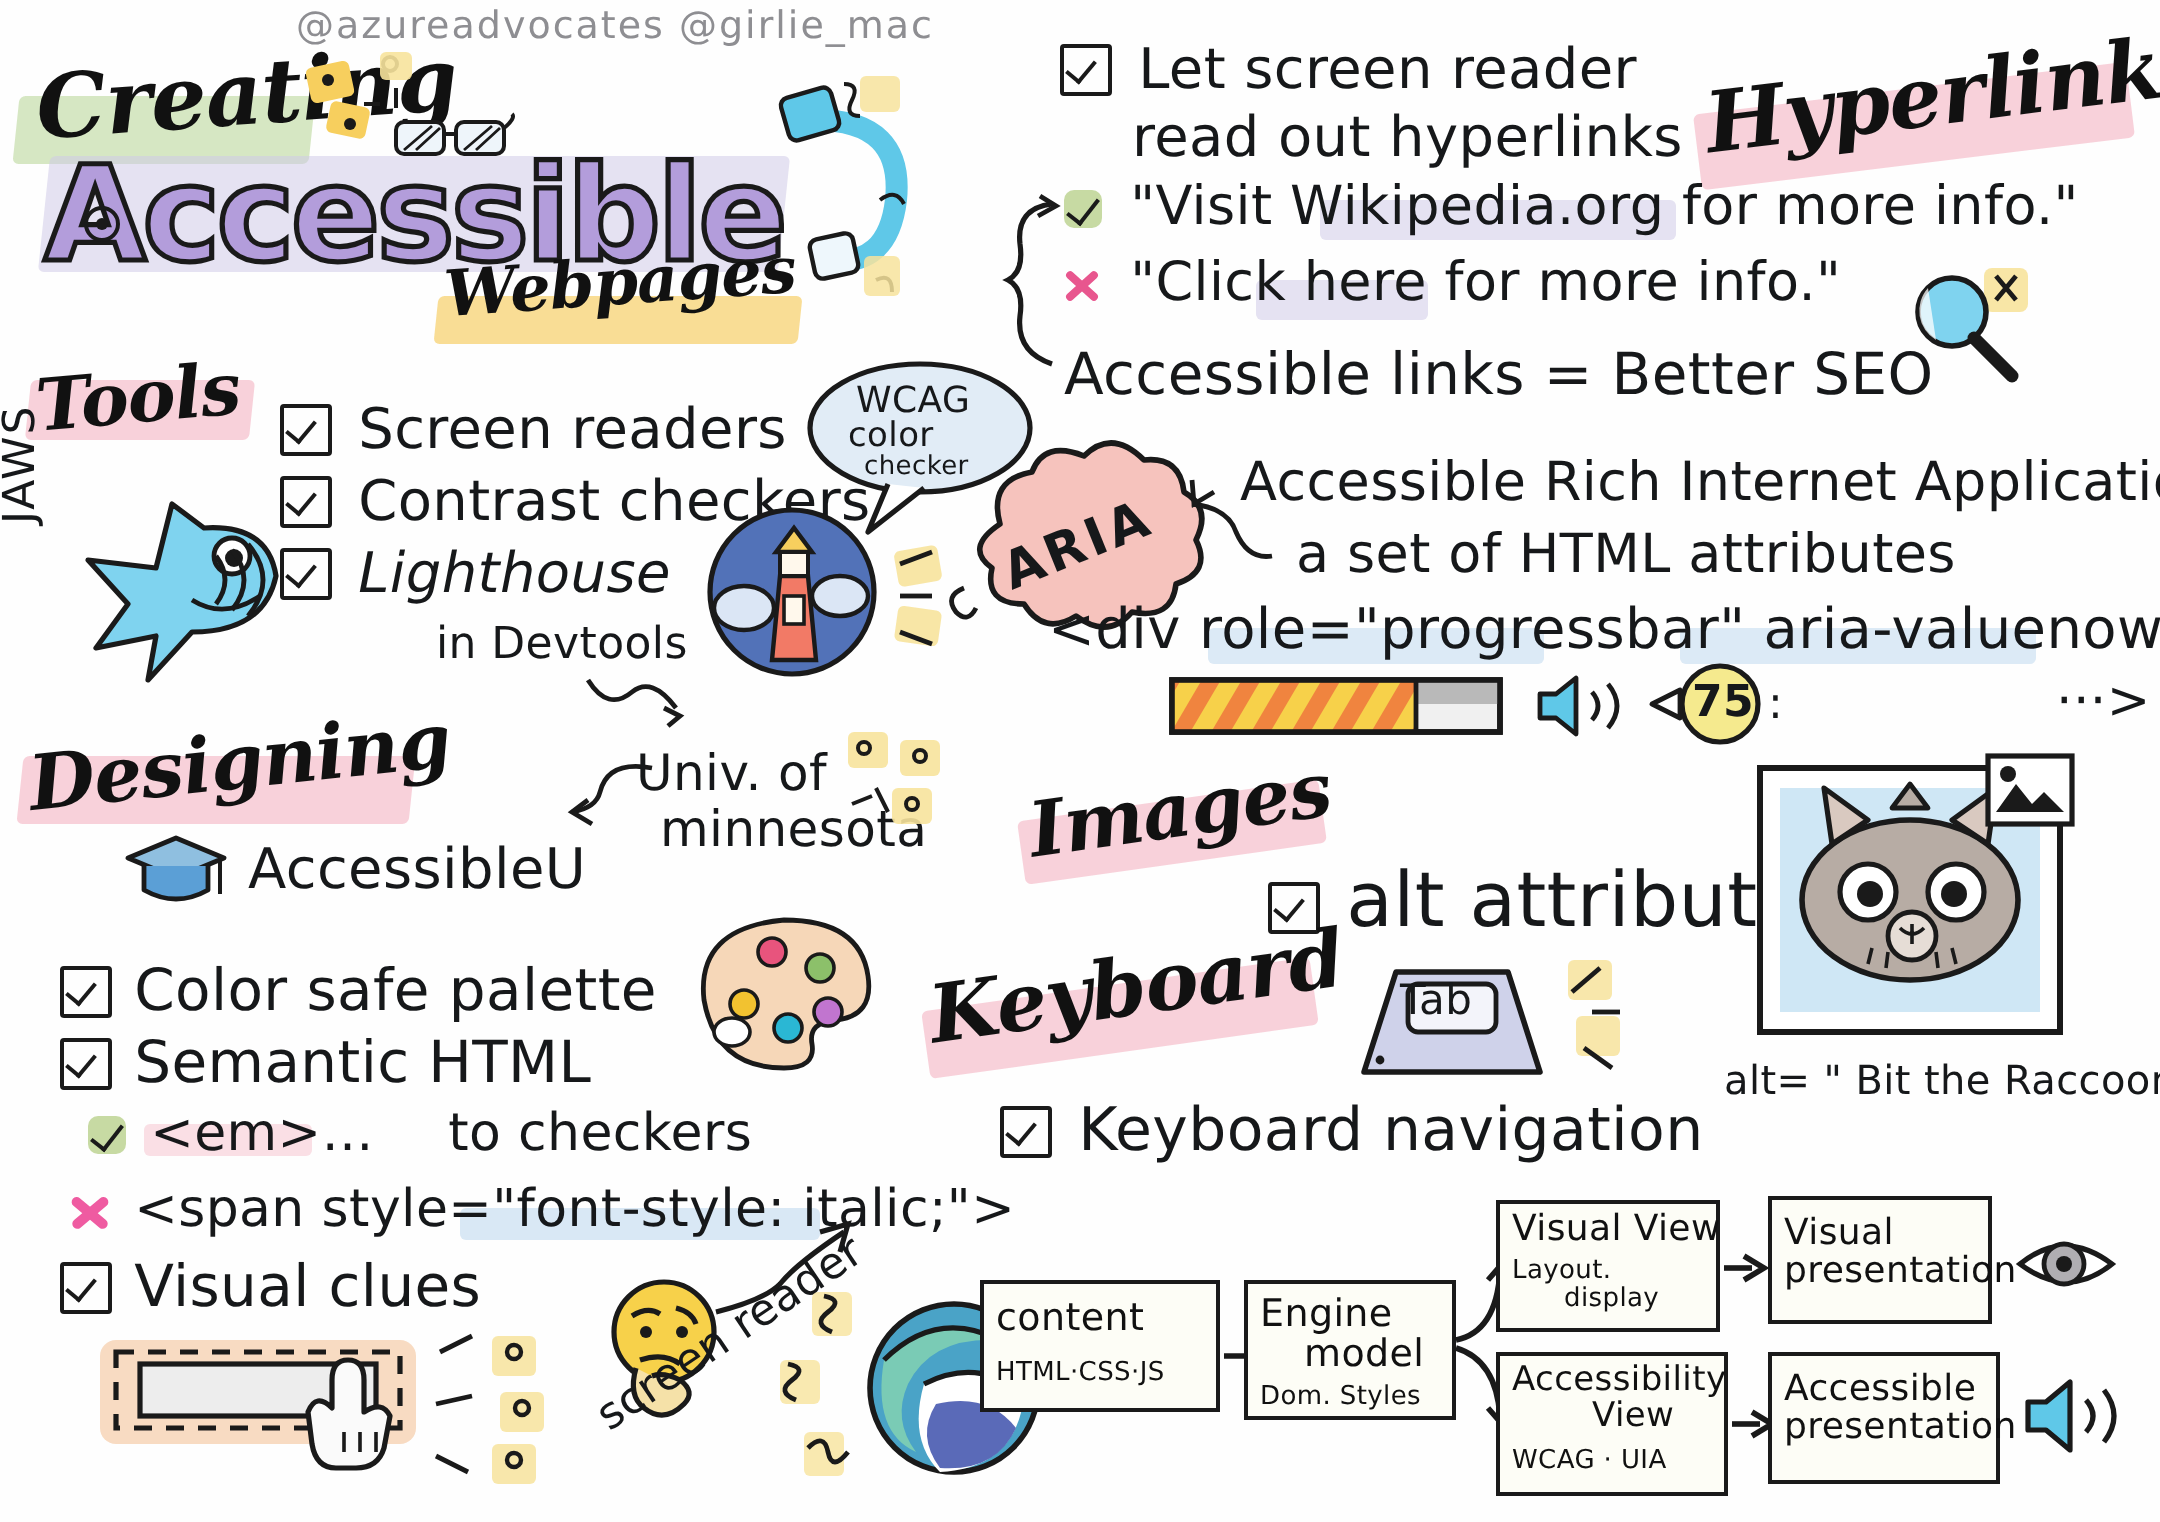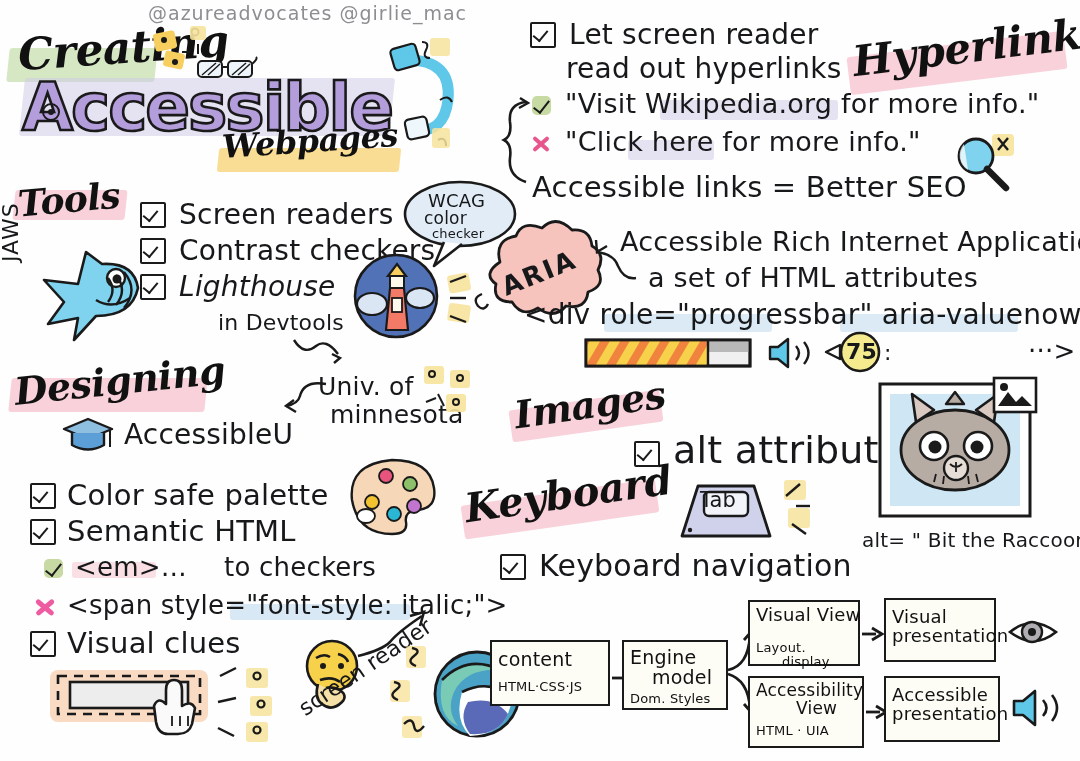--- a/index.html
+++ b/index.html
@@ -443,21 +443,21 @@
   <svg class="abs" style="left:728px;top:612px;" width="36" height="110">
     <path d="M0 58 q20 -4 22 -34" stroke="#1a1a1a" stroke-width="2.8" fill="none"></path>
     <path d="M16 28 l7 -8 l5 10" stroke="#1a1a1a" stroke-width="2.8" fill="none"></path>
     <path d="M0 62 q20 6 22 34" stroke="#1a1a1a" stroke-width="2.8" fill="none"></path>
     <path d="M16 92 l7 8 l5 -10" stroke="#1a1a1a" stroke-width="2.8" fill="none"></path>
   </svg>
 
   <div class="note" style="left:748px;top:600px;width:112px;height:66px;">
     <div class="shadow"></div>
     <div class="t1 ink hand" style="font-size:18px;">Visual View</div>
-    <div class="t2 ink hand" style="margin-top:16px;">Layout.</div>
+    <div class="t2 ink hand" style="margin-top:4px;">Layout.</div>
     <div class="t2 ink hand" style="margin-left:26px;">display</div>
   </div>
   <svg class="abs" style="left:862px;top:624px;" width="26" height="20">
     <path d="M0 10 L14 10" stroke="#1a1a1a" stroke-width="2.8"></path>
     <path d="M10 4 l10 6 l-10 6" stroke="#1a1a1a" stroke-width="2.8" fill="none"></path>
   </svg>
 
   <div class="note" style="left:884px;top:598px;width:112px;height:64px;">
     <div class="shadow"></div>
     <div class="t1 ink hand" style="font-size:18px;margin-top:4px;">Visual</div>
@@ -466,21 +466,21 @@
   <svg class="abs" style="left:1006px;top:614px;" width="58" height="36">
     <path d="M4 18 q22 -18 46 0 q-22 18 -46 0 Z" fill="#ffffff" stroke="#1a1a1a" stroke-width="2.6"></path>
     <circle cx="26" cy="18" r="10" fill="#b0aeb2" stroke="#1a1a1a" stroke-width="2.4"></circle>
     <circle cx="26" cy="18" r="4" fill="#1a1a1a"></circle>
   </svg>
 
   <div class="note" style="left:748px;top:676px;width:116px;height:72px;">
     <div class="shadow"></div>
     <div class="t1 ink hand" style="font-size:17px;">Accessibility</div>
     <div class="t1 ink hand" style="font-size:17px;margin-left:40px;">View</div>
-    <div class="t2 ink hand" style="margin-top:6px;">HTML · UIA</div>
+    <div class="t2 ink hand" style="margin-top:6px;">WCAG · UIA</div>
   </div>
   <svg class="abs" style="left:866px;top:702px;" width="26" height="20">
     <path d="M0 10 L14 10" stroke="#1a1a1a" stroke-width="2.8"></path>
     <path d="M10 4 l10 6 l-10 6" stroke="#1a1a1a" stroke-width="2.8" fill="none"></path>
   </svg>
 
   <div class="note" style="left:884px;top:676px;width:116px;height:66px;">
     <div class="shadow"></div>
     <div class="t1 ink hand" style="font-size:18px;margin-top:4px;">Accessible</div>
     <div class="t1 ink hand" style="font-size:18px;">presentation</div>

